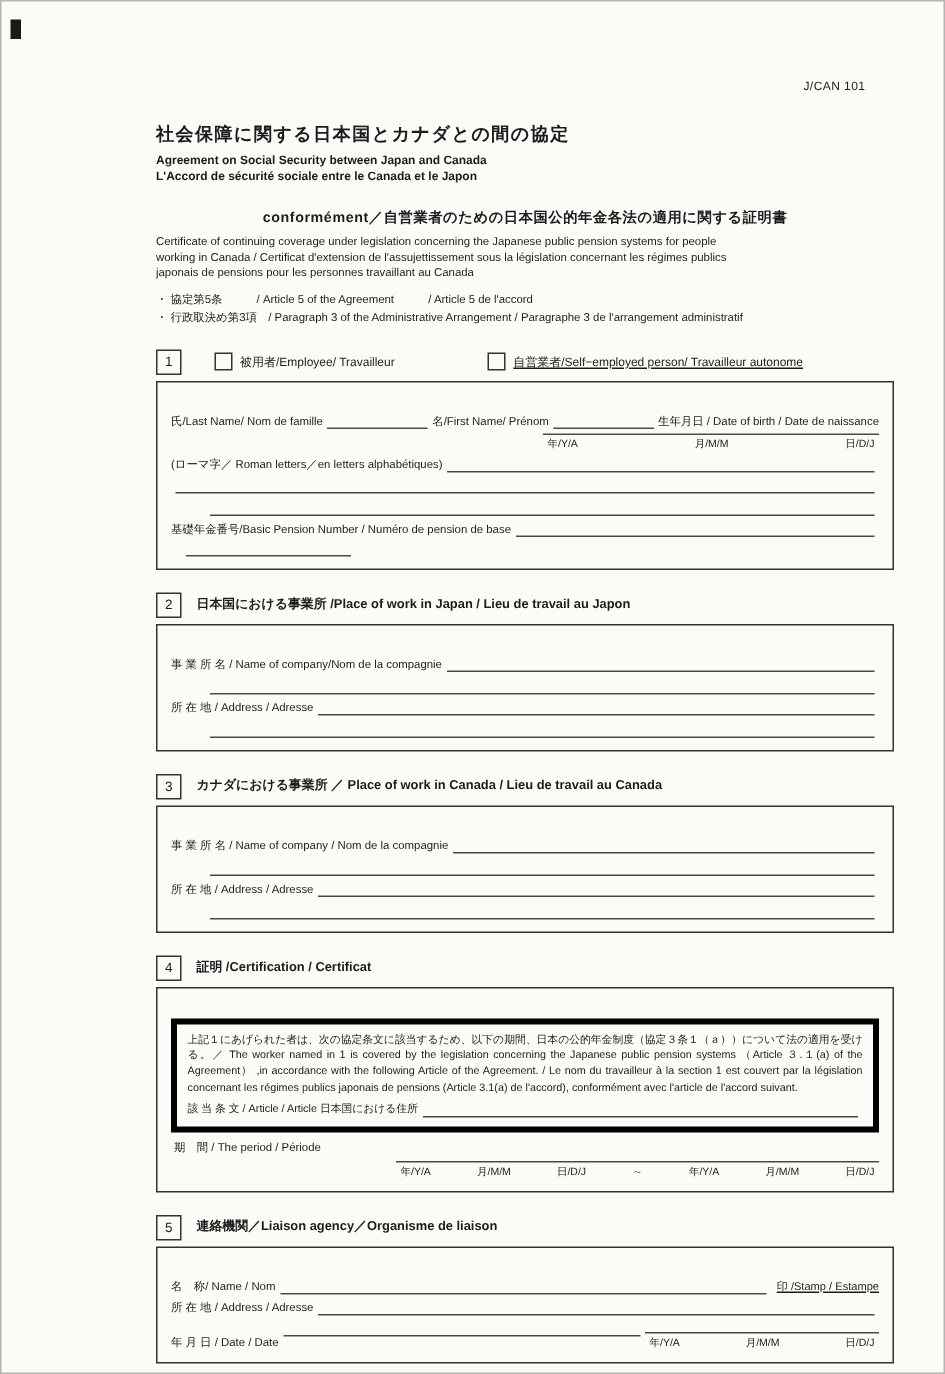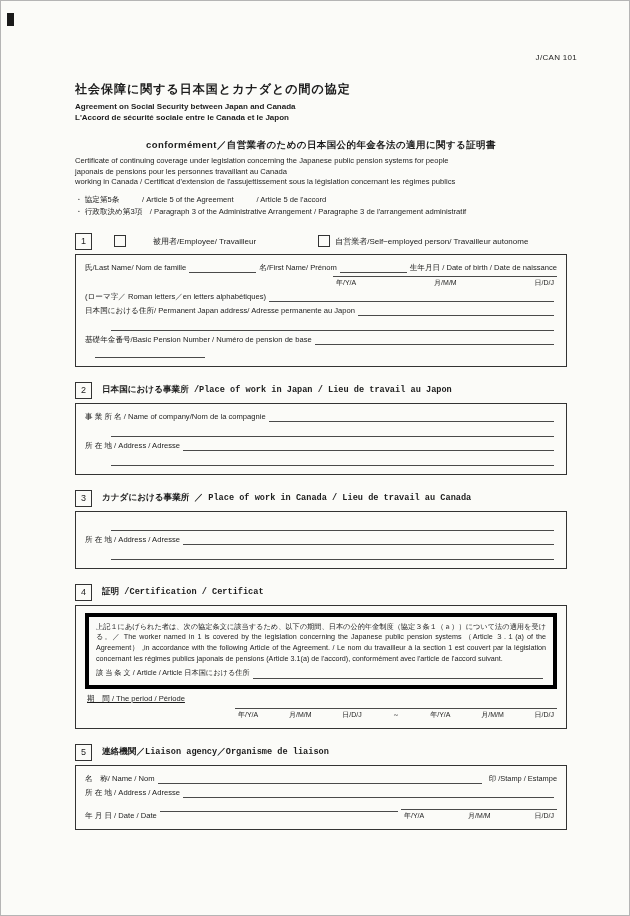--- a/index.html
+++ b/index.html
@@ -1,83 +1,83 @@
 <!DOCTYPE html>
 <html><head>
 <meta charset="utf-8">
 <style>
   html,body{margin:0;padding:0;}
   body{background:#d9d9d9;font-family:"Liberation Sans","DejaVu Sans",sans-serif;}
   .page{position:relative;width:630px;height:916px;background:#fbfbf8;border:1px solid #b5b5b5;box-sizing:border-box;color:#1c1c1c;overflow:hidden;}
   .artifact{position:absolute;left:6px;top:12px;width:7px;height:13px;background:#1a1a1a;}
   .form-code{position:absolute;top:52px;right:52px;font-size:8px;letter-spacing:.3px;}
-  .content{position:absolute;left:74px;top:80px;width:492px;}
+  .content{position:absolute;left:103px;top:80px;width:492px;}
   .title-ja{font-size:12px;font-weight:bold;letter-spacing:1px;margin:0 0 3px 0;}
   .title-sub{font-size:8px;font-weight:bold;line-height:1.4;}
   .cert{margin-top:16px;}
   .cert-title{font-size:9.5px;font-weight:bold;text-align:center;letter-spacing:.4px;margin-bottom:4px;}
   .cert-desc{font-size:7.6px;line-height:1.35;}
   .bullets{margin-top:7px;font-size:7.6px;line-height:1.55;}
   .sec{margin-top:15px;}
   .sec-head{display:flex;align-items:center;margin-bottom:4px;}
   .numbox{width:15px;height:15px;border:1px solid #333;display:flex;align-items:center;justify-content:center;font-size:9px;flex:0 0 auto;}
-  .sec-title{font-size:8.6px;font-weight:bold;margin-left:10px;font-family:Liberation Mono, monospace;}
-  .box{border:1px solid #333;padding:7px 9px 8px 9px;font-size:7.6px;}
+  .sec-title{font-size:8.6px;font-weight:bold;margin-left:10px;}
+  .box{border:1px solid #333;padding:20px 9px 8px 9px;font-size:7.6px;}
   .row{display:flex;align-items:flex-end;margin-bottom:3px;}
   .lbl{white-space:nowrap;}
   .fill{flex:1 1 auto;border-bottom:1px solid #4a4a4a;height:10px;margin:0 3px;min-width:12px;}
   .fill.fullrow{margin-left:26px;height:11px;}
   .fill.shortseg{flex:0 0 auto;width:110px;margin-left:10px;height:9px;}
   .fill.raised{margin-bottom:9px;}
   .units{border-top:1px solid #4a4a4a;display:flex;justify-content:space-between;font-size:7px;padding:1px 3px 0 3px;}
   .units-right{margin-left:auto;width:218px;}
   .units-wide{margin-left:150px;width:330px;}
   .units-inline{flex:0 0 auto;width:150px;}
   .cb{width:10px;height:10px;border:1px solid #333;display:inline-block;margin-right:5px;flex:0 0 auto;background:#fbfbf8;}
   .cb-group{display:flex;align-items:center;font-size:8px;cursor:default;}
   .inner-box{border:4px solid #000000;padding:5px 7px 6px 7px;font-size:7.2px;line-height:1.5;text-align:justify;margin-bottom:5px;}
   .article-row{display:flex;align-items:flex-end;margin-top:3px;}
-  .period-label{font-size:7.6px;margin:2px 0 4px 2px;text-decoration:underline;}
-  .stamp{white-space:nowrap;font-size:7.4px;margin-left:4px;}
+  .period-label{font-size:7.6px;margin:2px 0 4px 2px;}
+  .stamp{white-space:nowrap;font-size:7.4px;margin-left:4px;text-decoration:underline;}
   .mt2{margin-top:2px;text-align:center;}
 </style>
 </head>
 <body>
 
 <div class="page">
   <div class="artifact"></div>
   <div class="form-code">J/CAN 101</div>
 
   <div class="content">
 
     <div class="title-ja">社会保障に関する日本国とカナダとの間の協定</div>
     <div class="title-sub">Agreement on Social Security between Japan and Canada</div>
     <div class="title-sub">L'Accord de sécurité sociale entre le Canada et le Japon</div>
 
     <div class="cert">
       <div class="cert-title">conformément／自営業者のための日本国公的年金各法の適用に関する証明書</div>
       <div class="cert-desc">
         <div>Certificate of continuing coverage under legislation concerning the Japanese public pension systems for people</div>
+        <div>working in Canada / Certificat d'extension de l'assujettissement sous la législation concernant les régimes publics</div>
         <div>japonais de pensions pour les personnes travaillant au Canada</div>
-        <div>working in Canada / Certificat d'extension de l'assujettissement sous la législation concernant les régimes publics</div>
       </div>
       <div class="bullets">
         <div>・ 協定第5条　　　/ Article 5 of the Agreement　　　/ Article 5 de l'accord</div>
         <div>・ 行政取決め第3項　/ Paragraph 3 of the Administrative Arrangement / Paragraphe 3 de l'arrangement administratif</div>
       </div>
     </div>
 
     <div class="sec">
       <div class="sec-head">
         <div class="numbox">1</div>
-        <div class="cb-group" style="margin-left:22px;gap:22px;">
+        <div class="cb-group" style="margin-left:22px;">
           <span class="cb"></span>
           <span>被用者/Employee/ Travailleur</span>
         </div>
-        <div class="cb-group" style="margin-left:62px;">
+        <div class="cb-group" style="margin-left:62px;text-decoration:underline;">
           <span class="cb"></span>
           <span>自営業者/Self−employed person/ Travailleur autonome</span>
         </div>
       </div>
       <div class="box">
         <div class="row">
           <span class="lbl">氏/Last Name/ Nom de famille</span>
           <span class="fill"></span>
           <span class="lbl">名/First Name/ Prénom</span>
           <span class="fill"></span>
@@ -88,21 +88,20 @@
             <span>年/Y/A</span>
             <span>月/M/M</span>
             <span>日/D/J</span>
           </div>
         </div>
         <div class="row mt2">
           <span class="lbl">(ローマ字／ Roman letters／en letters alphabétiques)</span>
           <span class="fill"></span>
         </div>
         <div class="row mt2">
-          <span class="lbl">日本国における住所/ Permanent Japan address/ Adresse permanente au Japon</span>
           <span class="fill"></span>
         </div>
         <div class="row">
           <span class="fill fullrow"></span>
         </div>
         <div class="row mt2">
           <span class="lbl">基礎年金番号/Basic Pension Number / Numéro de pension de base</span>
           <span class="fill"></span>
         </div>
         <div class="row" style="margin-bottom:0;">
@@ -133,20 +132,24 @@
         </div>
       </div>
     </div>
 
     <div class="sec">
       <div class="sec-head">
         <div class="numbox">3</div>
         <div class="sec-title">カナダにおける事業所 ／ Place of work in Canada / Lieu de travail au Canada</div>
       </div>
       <div class="box">
+        <div class="row">
+          <span class="lbl">事 業 所 名 / Name of company / Nom de la compagnie</span>
+          <span class="fill"></span>
+        </div>
         <div class="row">
           <span class="fill fullrow"></span>
         </div>
         <div class="row mt2">
           <span class="lbl">所 在 地 / Address / Adresse</span>
           <span class="fill"></span>
         </div>
         <div class="row" style="margin-bottom:0;">
           <span class="fill fullrow"></span>
         </div>

